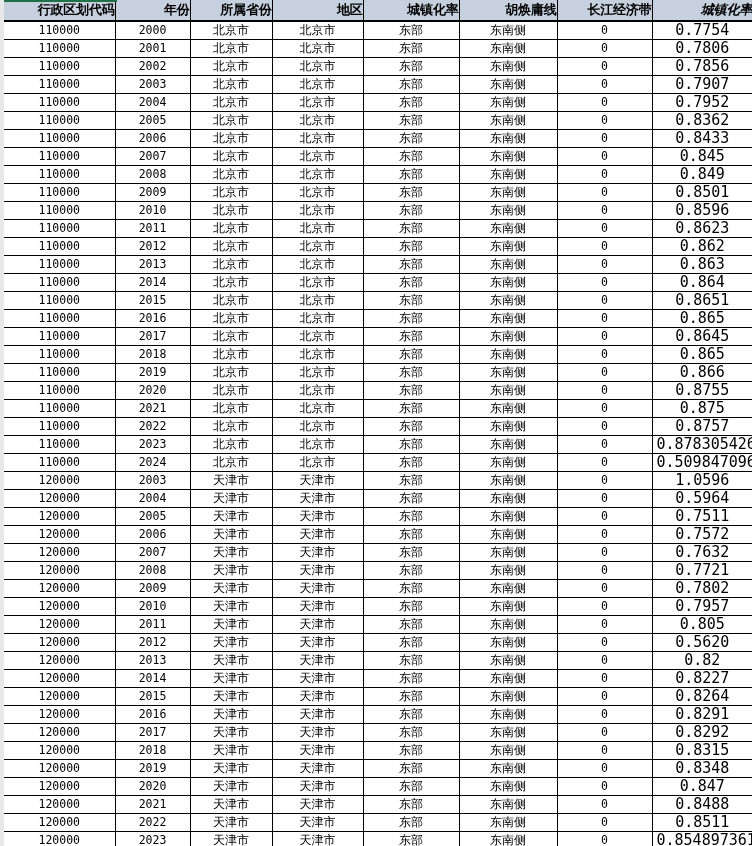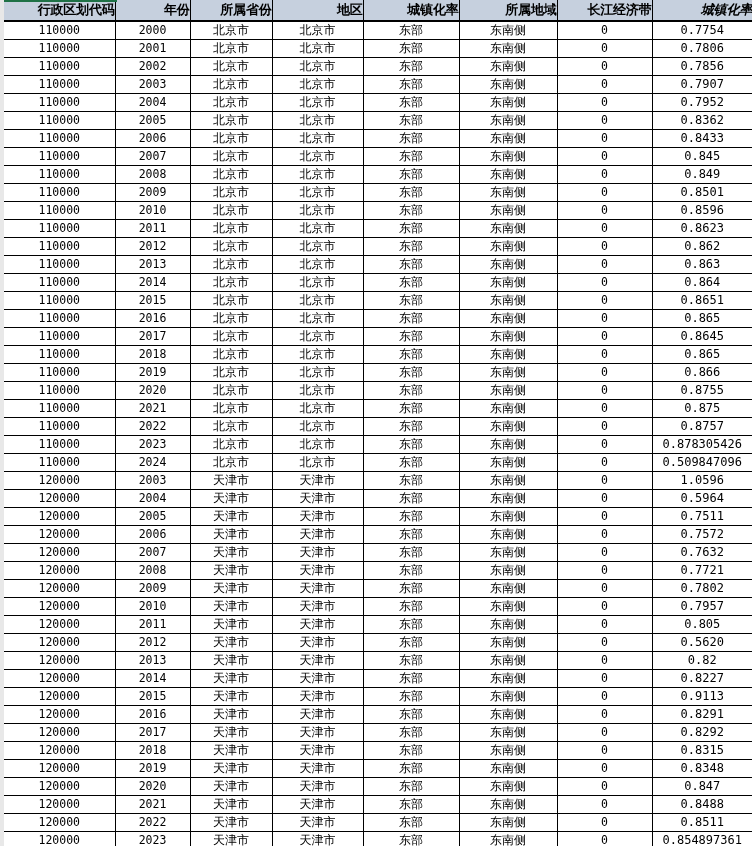--- a/index.html
+++ b/index.html
@@ -92,21 +92,21 @@
     font-size: 12px;
     font-family: "DejaVu Sans", "Liberation Sans", sans-serif;
     white-space: nowrap;
     overflow: hidden;
   }
   tbody td:first-child { border-left: none; }
   tbody td:last-child  { border-right: none; }
 
   tbody td.num   { font-family: "DejaVu Sans Mono", "Liberation Mono", monospace; font-size: 11.5px; }
   tbody td.cjk   { font-family: "DejaVu Sans", "Liberation Sans", sans-serif; }
-  tbody td.rate  { font-family: "DejaVu Sans Mono", "Liberation Mono", monospace; font-size: 12px; }
+  tbody td.rate  { font-family: "DejaVu Sans Mono", "Liberation Mono", monospace; font-size: 15px; }
 </style>
 </head>
 <body>
 
 <div id="sheet">
 
   <div id="left-gutter"></div>
   <div id="green-strip"></div>
 
   <table class="grid">
@@ -120,21 +120,21 @@
         <col class="c6">
         <col class="c7">
     </colgroup>
     <thead>
       <tr id="header-row">
           <th>行政区划代码</th>
           <th>年份</th>
           <th>所属省份</th>
           <th>地区</th>
           <th>城镇化率</th>
-          <th>所属地域</th>
+          <th>胡焕庸线</th>
           <th>长江经济带</th>
           <th>城镇化率</th>
         </tr>
     </thead>
     <tbody id="table-body">
         <tr>
           <td class="num">110000</td>
           <td class="num">2000</td>
           <td class="cjk">北京市</td>
           <td class="cjk">北京市</td>
@@ -504,21 +504,21 @@
           <td class="rate">0.8227</td>
         </tr>
         <tr>
           <td class="num">120000</td>
           <td class="num">2015</td>
           <td class="cjk">天津市</td>
           <td class="cjk">天津市</td>
           <td class="cjk">东部</td>
           <td class="cjk">东南侧</td>
           <td class="num">0</td>
-          <td class="rate">0.9113</td>
+          <td class="rate">0.8264</td>
         </tr>
         <tr>
           <td class="num">120000</td>
           <td class="num">2016</td>
           <td class="cjk">天津市</td>
           <td class="cjk">天津市</td>
           <td class="cjk">东部</td>
           <td class="cjk">东南侧</td>
           <td class="num">0</td>
           <td class="rate">0.8291</td>

